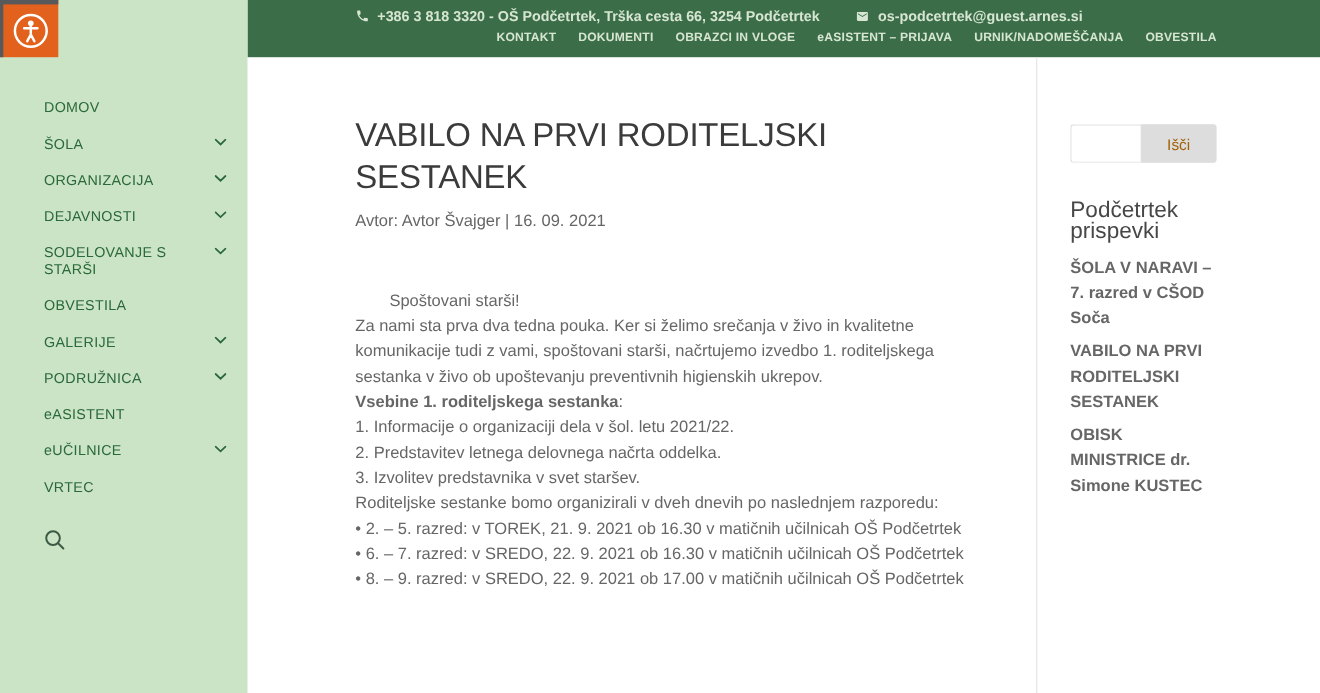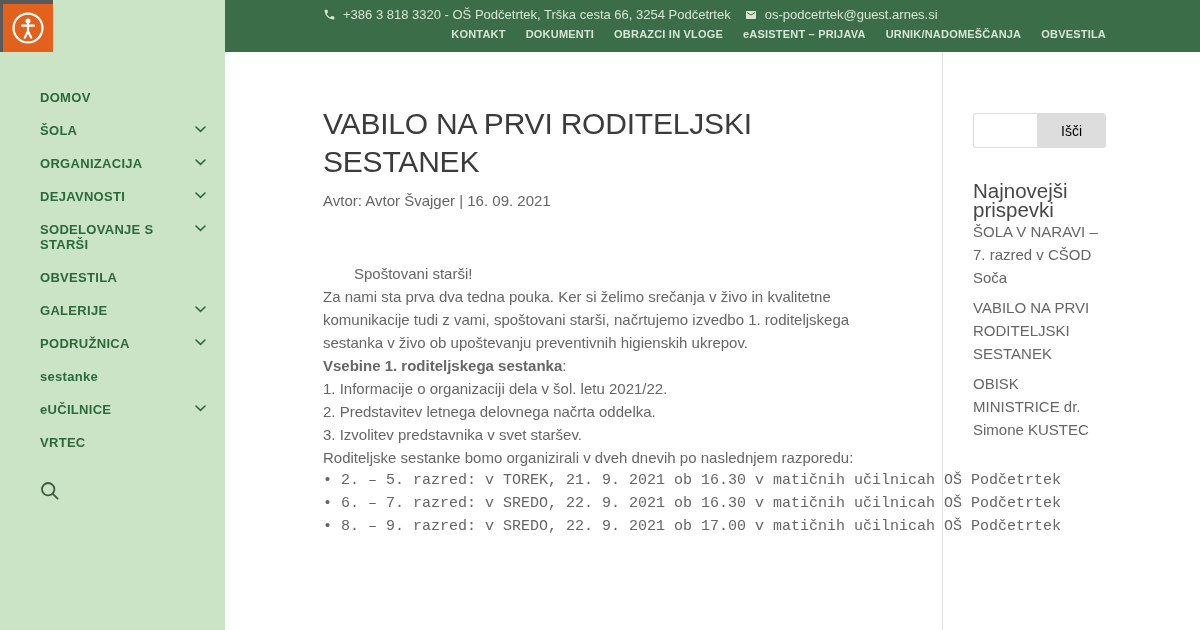--- a/index.html
+++ b/index.html
@@ -5,63 +5,63 @@
   * { margin:0; padding:0; box-sizing:border-box; }
   html,body { width:1200px; height:630px; }
   body {
     font-family:"Liberation Sans","DejaVu Sans",sans-serif;
     background:#ffffff; position:relative; overflow:hidden;
   }
   .page { position:absolute; inset:0; width:1200px; height:630px; overflow:hidden; background:#fff; }
 
   
   .topbar { position:absolute; left:225px; top:0; width:975px; height:52px; background:#3b6d49; }
-  .topbar-contact { position:absolute; left:98px; top:7px; display:flex; align-items:center; gap:13px;
-    color:#d7e6d2; font-size:13px; }
+  .topbar-contact { position:absolute; left:98px; top:7px; display:flex; align-items:center; gap:32px;
+    color:#d7e6d2; font-size:13px;font-weight:bold; }
   .tc-group { display:flex; align-items:center; gap:7px; }
   .tc-group svg { display:block; }
   .topbar-nav { position:absolute; right:94px; top:28px; display:flex; gap:20px; }
   .topbar-nav span { color:#d7e6d2; font-size:11px; font-weight:600; letter-spacing:.2px; cursor:pointer; }
 
   
   .sidebar { position:absolute; left:0; top:0; width:225px; height:630px; background:#cce4c6; }
   .a11y-btn { position:absolute; left:0; top:0; width:53px; height:52px; background:#e2611c;
     border-top:4px solid #58595b; border-left:3px solid #58595b;
     display:flex; align-items:center; justify-content:center; cursor:pointer; }
   .menu { position:absolute; left:40px; top:90px; width:166px; list-style:none; }
   .menu li { display:flex; justify-content:space-between; align-items:flex-start;
     margin-bottom:18px; cursor:pointer; }
-  .menu .lbl { font-size:13px; font-weight:700; letter-spacing:.3px; color:#2a693a;
+  .menu .lbl { font-size:13px; font-weight:400; letter-spacing:.3px; color:#2a693a;
     line-height:15px; max-width:135px; }
   .menu .chev { margin-top:3px; flex:0 0 auto; }
   .sb-search { position:absolute; left:40px; top:481px; cursor:pointer; }
 
   
   .vdivider { position:absolute; left:942px; top:52px; width:1px; height:578px; background:#e3e3e3; }
 
   
   .article { position:absolute; left:323px; top:105px; width:545px; }
   .article h1 { font-size:30px; font-weight:400; line-height:38px; color:#3b3b3b; letter-spacing:-.2px; }
   .meta { margin-top:11px; font-size:15px; color:#666; }
   .para { font-size:15px; line-height:23px; color:#666; }
   .para.first { margin-top:53px;margin-left:31px; }
   .bline { line-height:23px; }
-  .nowrap { white-space:nowrap;font-family:Liberation Mono, monospace; }
+  .nowrap { white-space:nowrap; }
   .b { font-weight:700; }
 
   
   .rsb { position:absolute; left:973px; top:113px; width:133px; }
   .searchform { display:flex; height:35px; }
   .searchform input { width:64px; height:35px; background:#fff; border:1px solid #ddd;
     border-right:none; border-radius:3px 0 0 3px; padding:0 8px; font-size:14px; color:#666;
     font-family:inherit; outline:none; }
   .searchform button { width:69px; height:35px; background:#ddd; border:1px solid #ddd;
-    border-radius:0 3px 3px 0; color:#000000; font-size:14px; font-family:inherit; cursor:pointer; }
+    border-radius:0 3px 3px 0; color:#a16207; font-size:14px; font-family:inherit; cursor:pointer; }
   .widget-title { margin-top:33px; font-size:20.5px; line-height:19px; font-weight:400; color:#474747; }
-  .recent { margin-top:1px; list-style:none; }
+  .recent { margin-top:13px; list-style:none;font-weight:bold; }
   .recent li { font-size:15px; line-height:23px; color:#666; margin-bottom:7px; cursor:pointer; }
 </style>
 </head>
 <body>
 
 <div class="page">
 
   <div class="topbar">
     <div class="topbar-contact">
       <span class="tc-group">
@@ -132,21 +132,21 @@
             <path d="M1 1l4.5 4.3L10 1" stroke="#2a693a" stroke-width="1.6" fill="none" stroke-linecap="round"></path>
           </svg>
         </li>
       <li>
           <span class="lbl">PODRUŽNICA</span>
           <svg class="chev" width="11" height="7" viewBox="0 0 11 7">
             <path d="M1 1l4.5 4.3L10 1" stroke="#2a693a" stroke-width="1.6" fill="none" stroke-linecap="round"></path>
           </svg>
         </li>
       <li>
-          <span class="lbl">sestanke</span>
+          <span class="lbl">eASISTENT</span>
         </li>
       <li>
           <span class="lbl">eUČILNICE</span>
           <svg class="chev" width="11" height="7" viewBox="0 0 11 7">
             <path d="M1 1l4.5 4.3L10 1" stroke="#2a693a" stroke-width="1.6" fill="none" stroke-linecap="round"></path>
           </svg>
         </li>
       <li>
           <span class="lbl">VRTEC</span>
         </li>
@@ -188,21 +188,21 @@
       <div class="bline nowrap">• 8. – 9. razred: v SREDO, 22. 9. 2021 ob 17.00 v matičnih učilnicah OŠ Podčetrtek</div>
     </div>
 
   </div>
 
   <div class="rsb">
     <div class="searchform">
       <input type="text" style="">
       <button type="button">Išči</button>
     </div>
-    <h2 class="widget-title">Najnovejši prispevki</h2>
+    <h2 class="widget-title">Podčetrtek prispevki</h2>
     <ul class="recent">
       <li>ŠOLA V NARAVI – 7. razred v CŠOD Soča</li>
       <li>VABILO NA PRVI RODITELJSKI SESTANEK</li>
       <li>OBISK MINISTRICE dr. Simone KUSTEC</li>
     </ul>
   </div>
 
 </div>
 
 </body></html>

